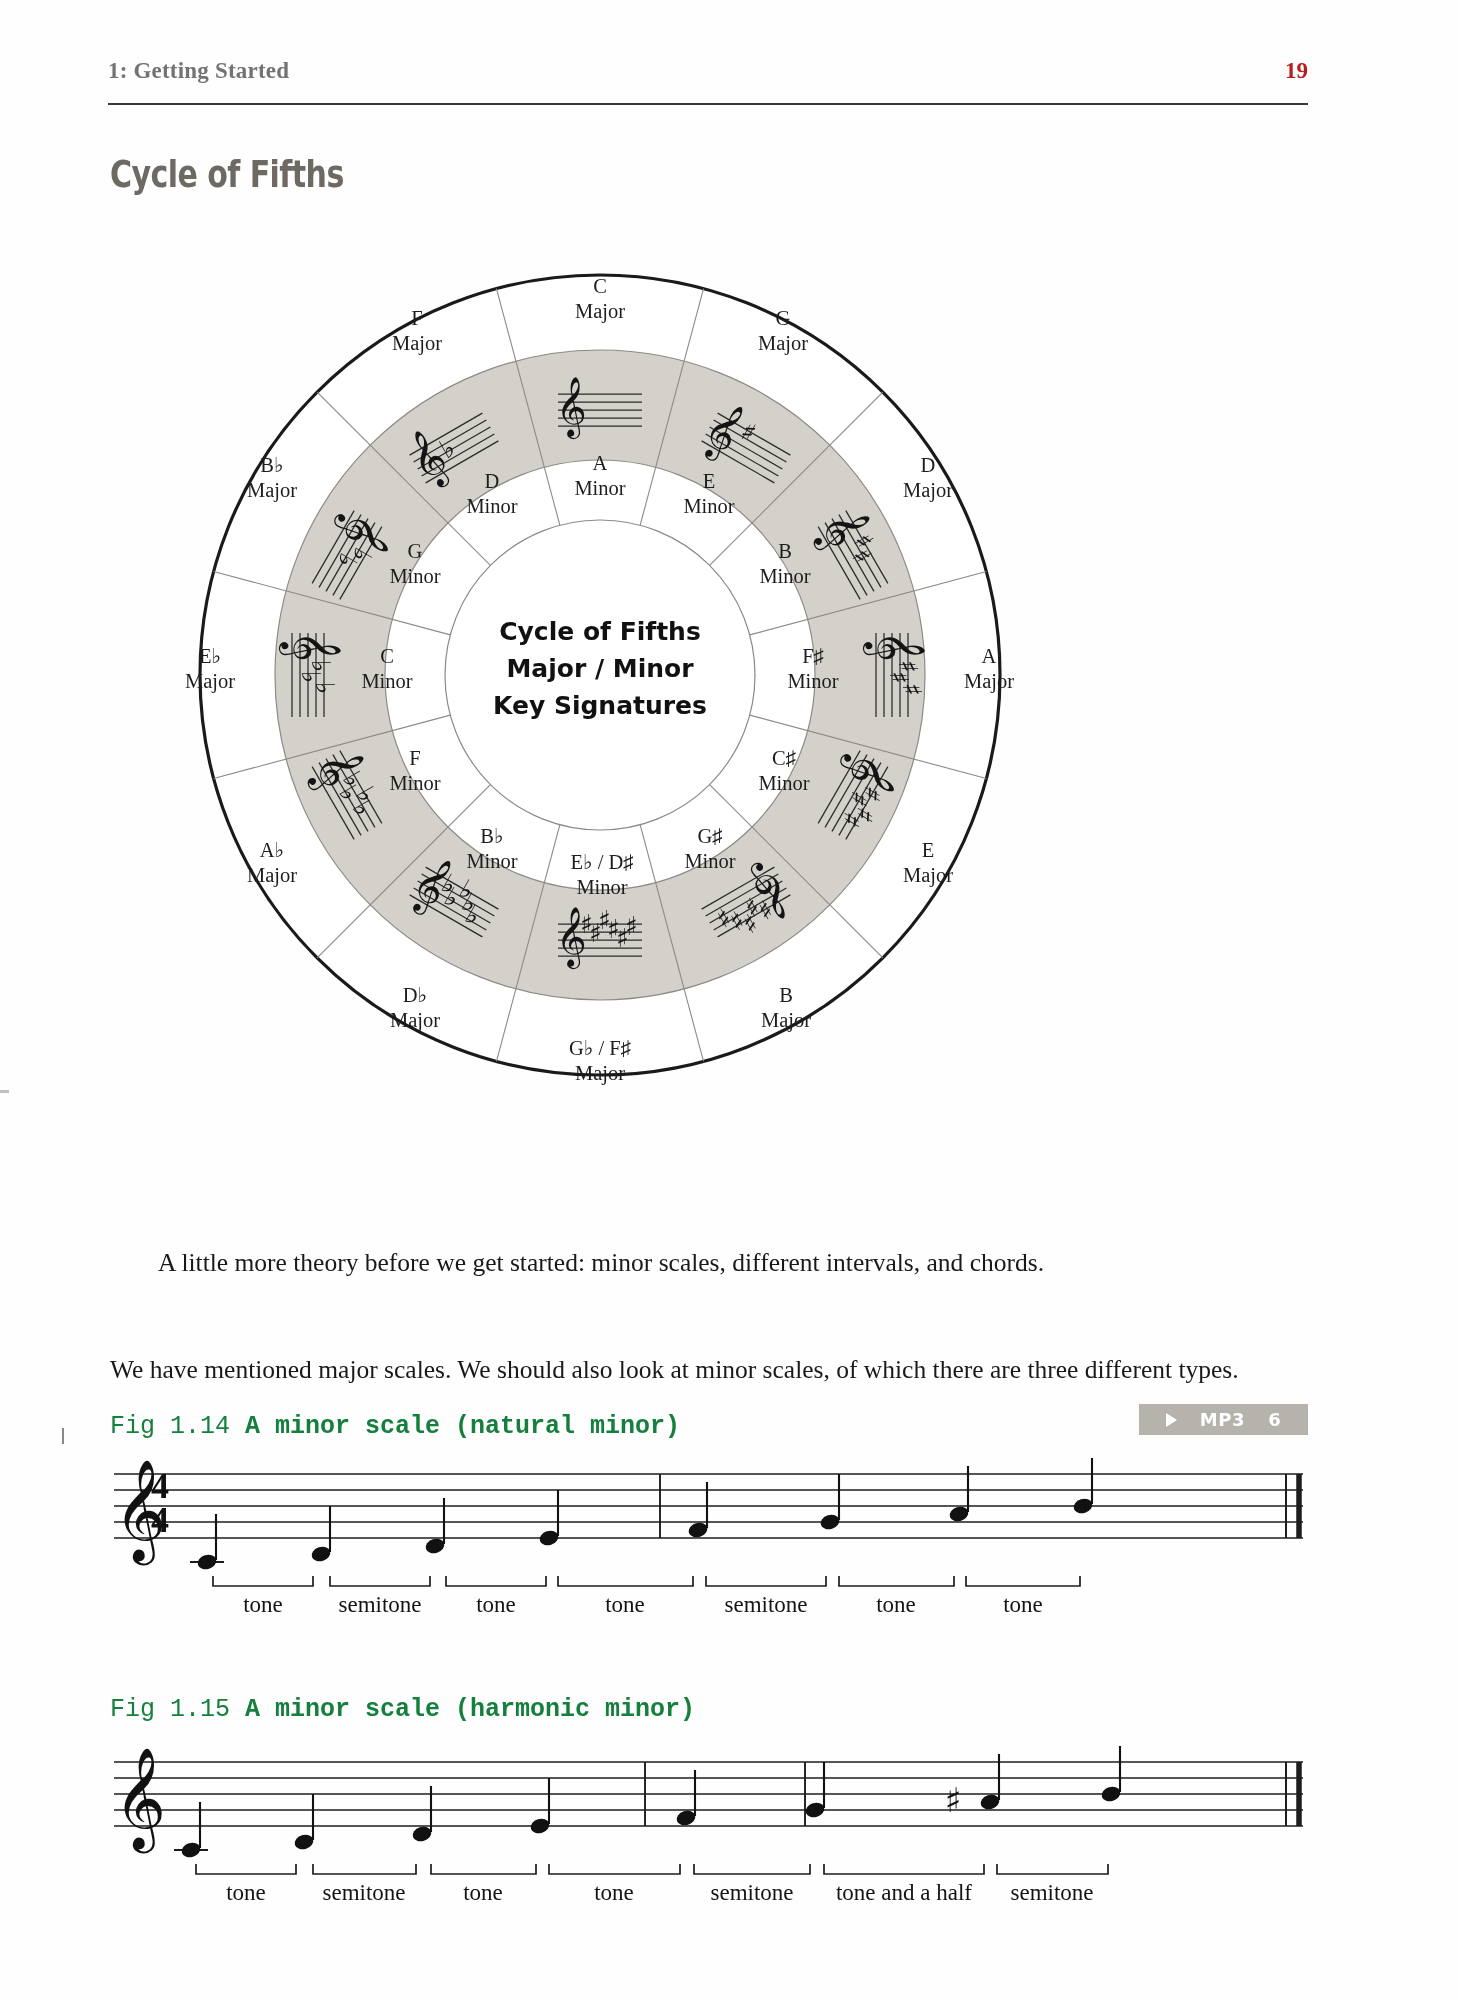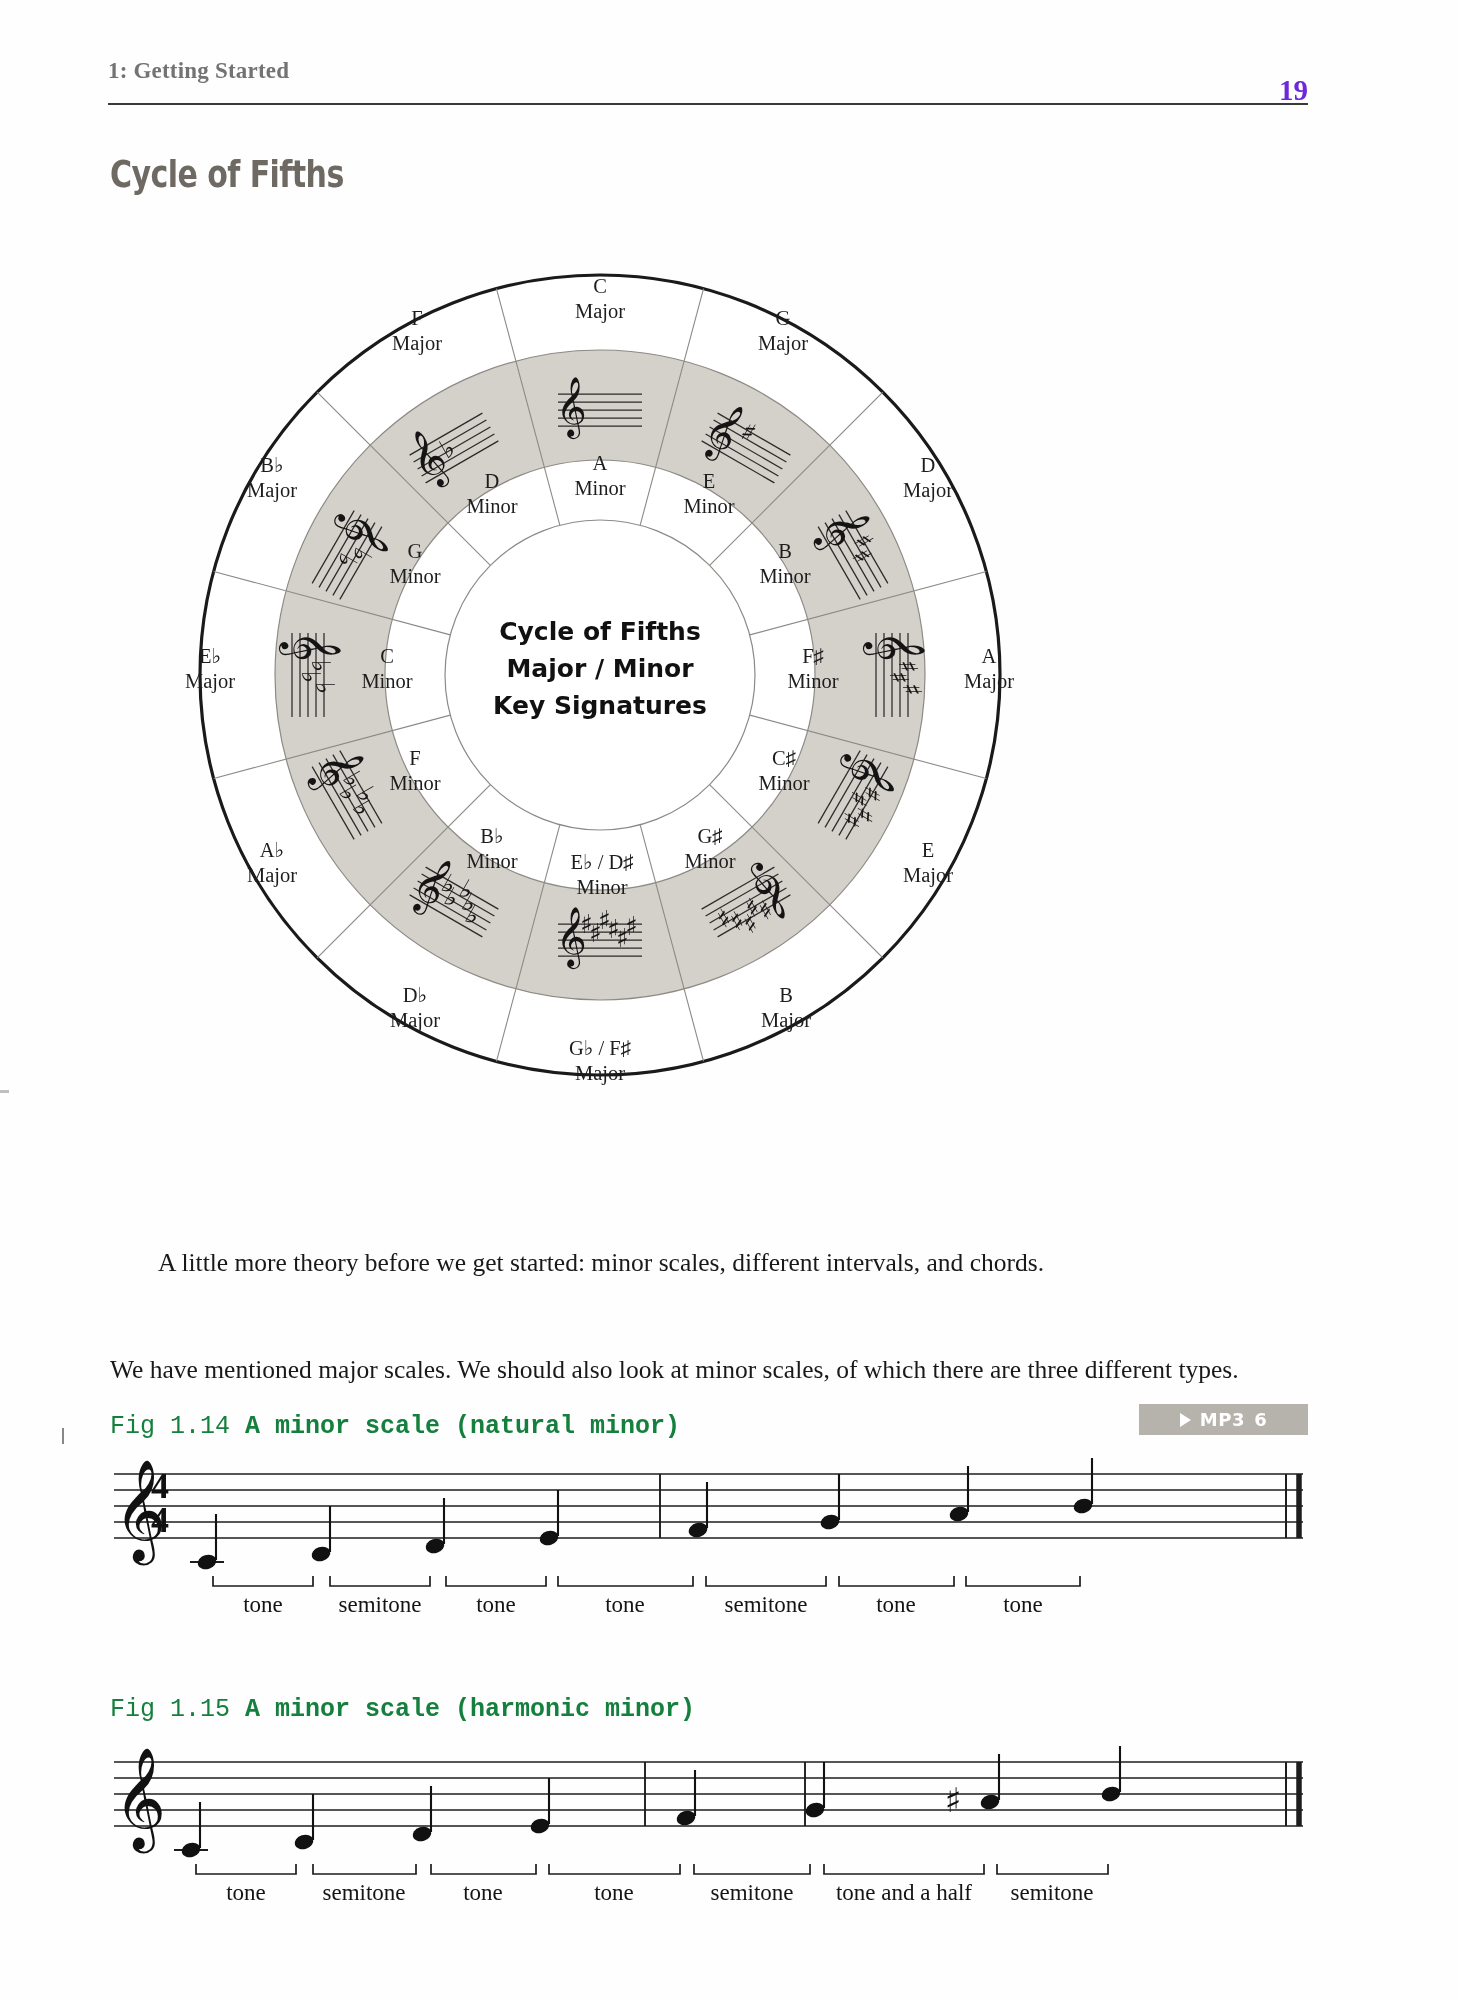--- a/index.html
+++ b/index.html
@@ -28,25 +28,25 @@
     top: 0;
     font-family: "Liberation Serif", serif;
     font-weight: bold;
     font-size: 23px;
     letter-spacing: 0.2px;
     color: #737373;
   }
   #page-number {
     position: absolute;
     right: 0;
-    top: 16px;
+    top: 0;
     font-family: "Liberation Serif", serif;
     font-weight: bold;
-    font-size: 29px;
-    color: #6d28d9;
+    font-size: 23px;
+    color: #b91c1c;
   }
   #header-rule {
     position: absolute;
     left: 108px;
     top: 103px;
     width: 1200px;
     height: 2px;
     background: #3a3a3a;
   }
 
@@ -135,21 +135,21 @@
   #mp3-badge {
     position: absolute;
     left: 1139px;
     top: 1404px;
     width: 169px;
     height: 31px;
     background: #b6b3ad;
     display: flex;
     align-items: center;
     justify-content: center;
-    gap: 9px;
+    gap: 23px;
     font-family: "DejaVu Sans", sans-serif;
     font-weight: bold;
     font-size: 18px;
     color: #ffffff;
     letter-spacing: 0.6px;
   }
   #mp3-badge .play-tri {
     width: 0; height: 0;
     border-left: 11px solid #ffffff;
     border-top: 7px solid transparent;

